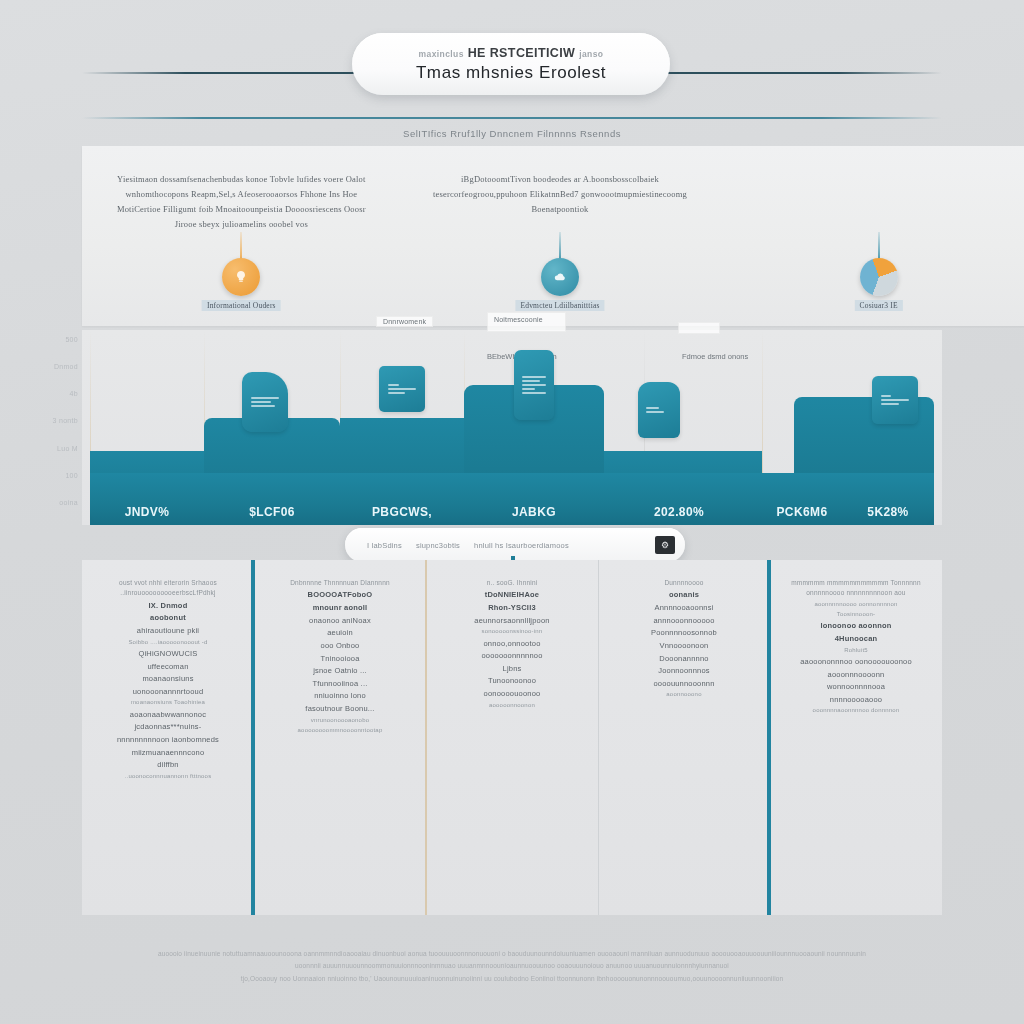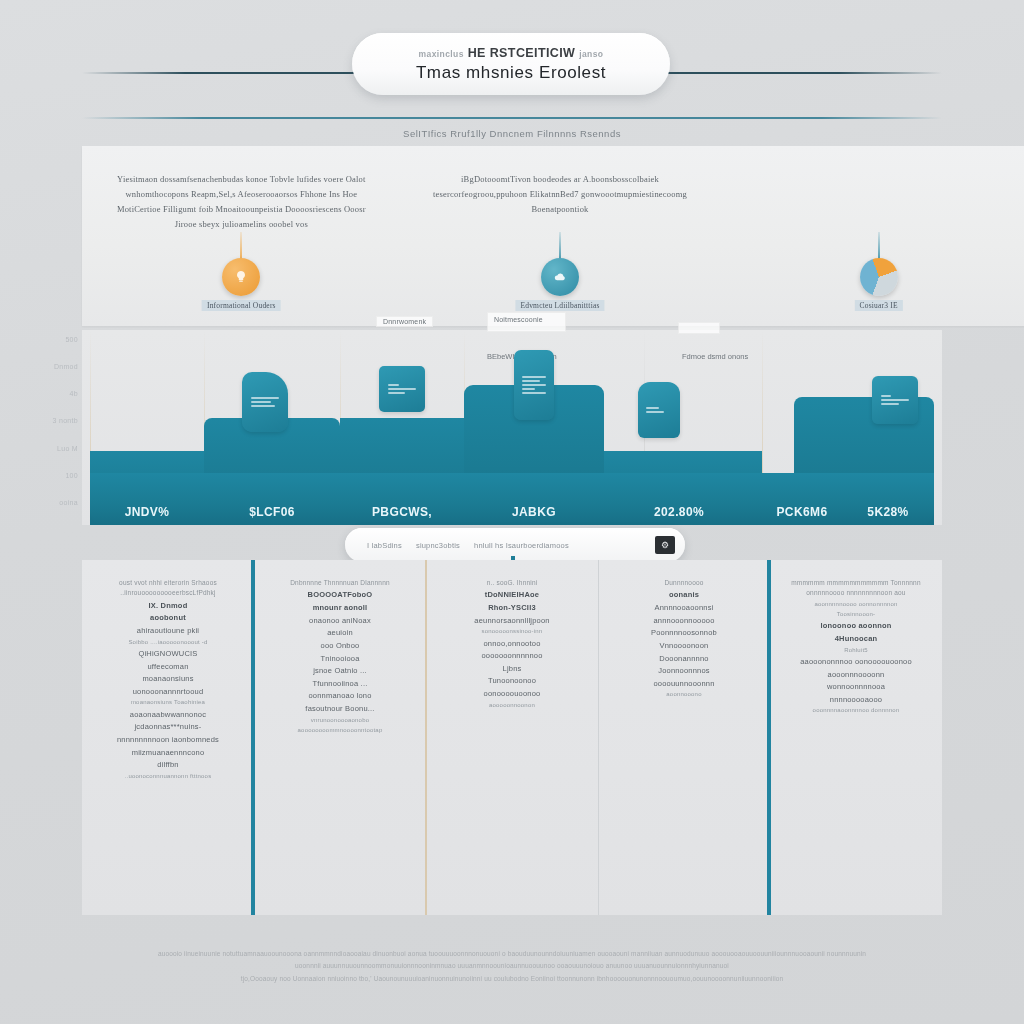--- a/index.html
+++ b/index.html
@@ -432,21 +432,21 @@
     <div class="bcol">
       <div class="chead">Dnbnnnne Thnnnnuan Dlannnnn</div>
       <div class="cell em">BOOOOATFoboO</div>
       <div class="cell em">mnounr  aonoll</div>
       <div class="cell">onaonoo aniNoax</div>
       <div class="cell">aeuioin</div>
       <div class="cell">ooo Onboo</div>
       <div class="cell">Tninooiooa</div>
       <div class="cell">jsnoe Oatnio ...</div>
       <div class="cell">Tfunnooiinoa ...</div>
-      <div class="cell">oonnmanoao lono</div>
+      <div class="cell">nniuoinno lono</div>
       <div class="cell">fasoutnour Boonu...</div>
       <div class="cell sm">vnrunoonoooaonobo</div>
       <div class="cell sm">aoooooooommnoooonntootap</div>
 
       <div class="divider tan"></div>
     </div>
 
 
     <div class="bcol">
       <div class="chead">n..  sooG. Ihnnini</div>

